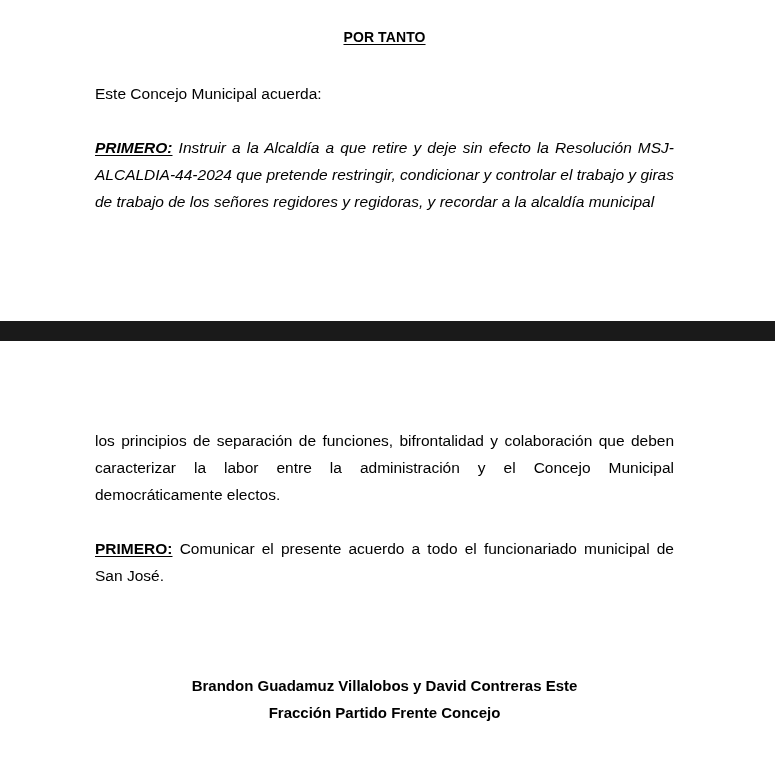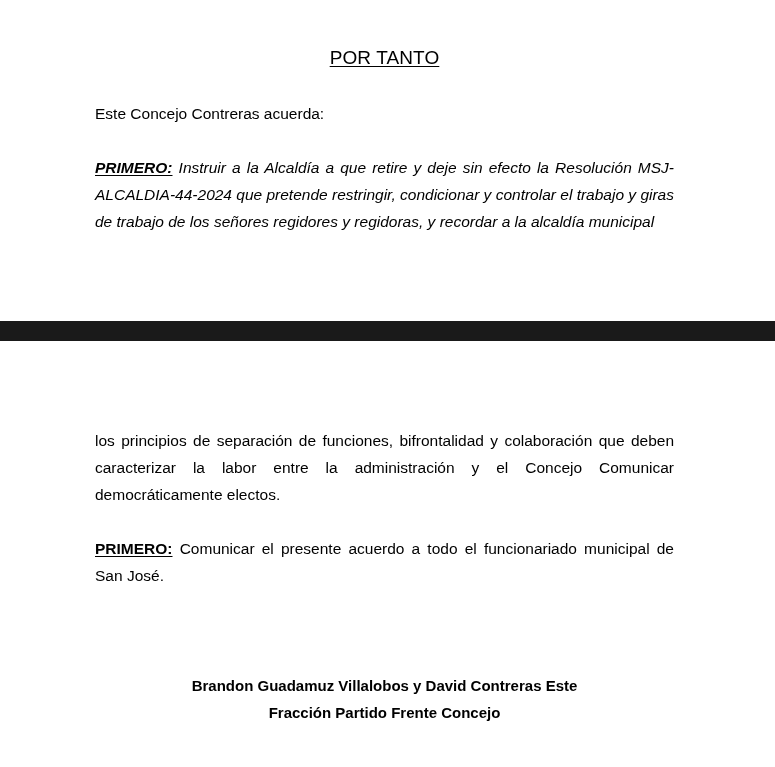--- a/index.html
+++ b/index.html
@@ -36,25 +36,25 @@
   
   .section-top {
     position: absolute;
     left: 95px;
     top: 0;
     width: 579px;
   }
 
   .doc-title {
     text-align: center;
-    font-size: 19px;
-    font-weight: normal;
+    font-size: 14px;
+    font-weight: bold;
     line-height: 27px;
     margin: 0;
-    padding-top: 44px;
+    padding-top: 24px;
     letter-spacing: 0.1px;
   }
   .doc-title span {
     text-decoration: underline;
     text-underline-offset: 2px;
   }
 
   .para {
     font-size: 15.5px;
     line-height: 27px;
@@ -100,31 +100,31 @@
 </style>
 </head>
 <body style="background: rgb(255, 255, 255); color: rgb(0, 0, 0);">
 
 <div class="page">
 
   <div class="section-top">
 
     <h1 class="doc-title"><span>POR TANTO</span></h1>
 
-    <p class="para para-intro">Este Concejo Contreras acuerda:</p>
+    <p class="para para-intro">Este Concejo Municipal acuerda:</p>
 
     <p class="para para-primero"><span class="lead">PRIMERO:</span><span> Instruir a la Alcaldía a que retire y deje sin efecto la Resolución MSJ-ALCALDIA-44-2024 que pretende restringir, condicionar y controlar el trabajo y giras de trabajo de los señores regidores y regidoras, y recordar a la alcaldía municipal</span></p>
 
   </div>
 
   <div class="page-break-bar" style="background: rgb(26, 26, 26);"></div>
 
   <div class="section-bottom">
 
-    <p class="para para-continuation">los principios de separación de funciones, bifrontalidad y colaboración que deben caracterizar la labor entre la administración y el Concejo Comunicar democráticamente electos.</p>
+    <p class="para para-continuation">los principios de separación de funciones, bifrontalidad y colaboración que deben caracterizar la labor entre la administración y el Concejo Municipal democráticamente electos.</p>
 
     <p class="para para-segundo"><span class="lead">PRIMERO:</span><span> Comunicar el presente acuerdo a todo el funcionariado municipal de San José.</span></p>
 
   </div>
 
   <div class="signature-block">
     <p class="sig-line">Brandon Guadamuz Villalobos y David Contreras Este</p>
     <p class="sig-line">Fracción Partido Frente Concejo</p>
   </div>
 

